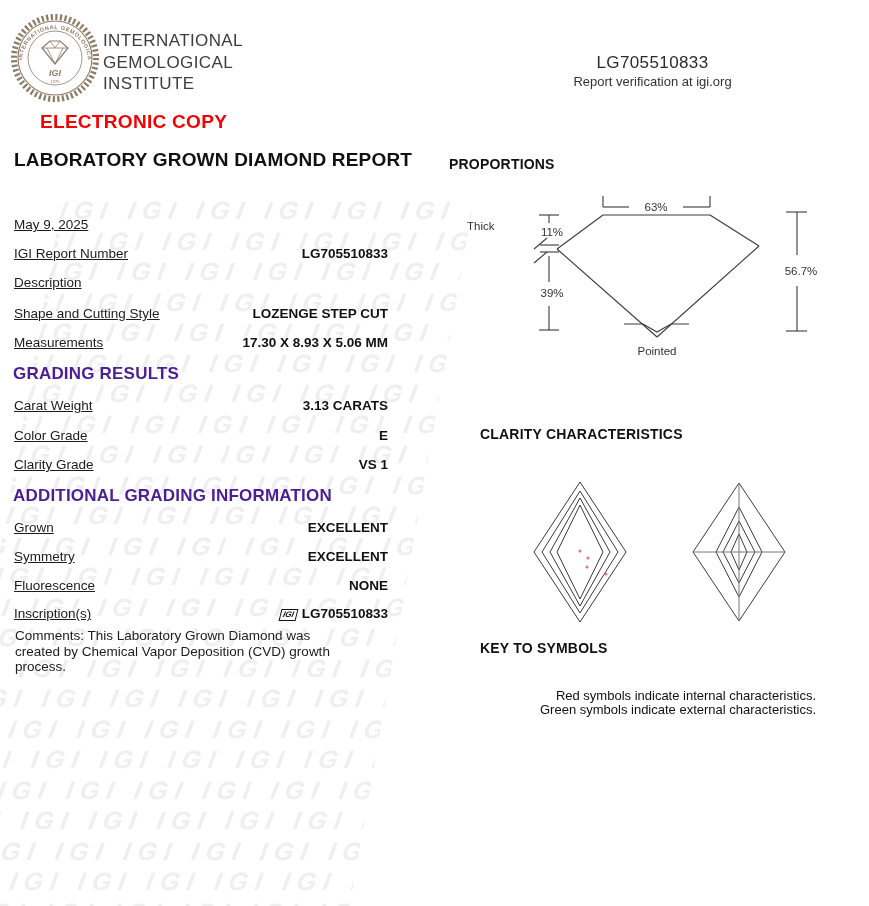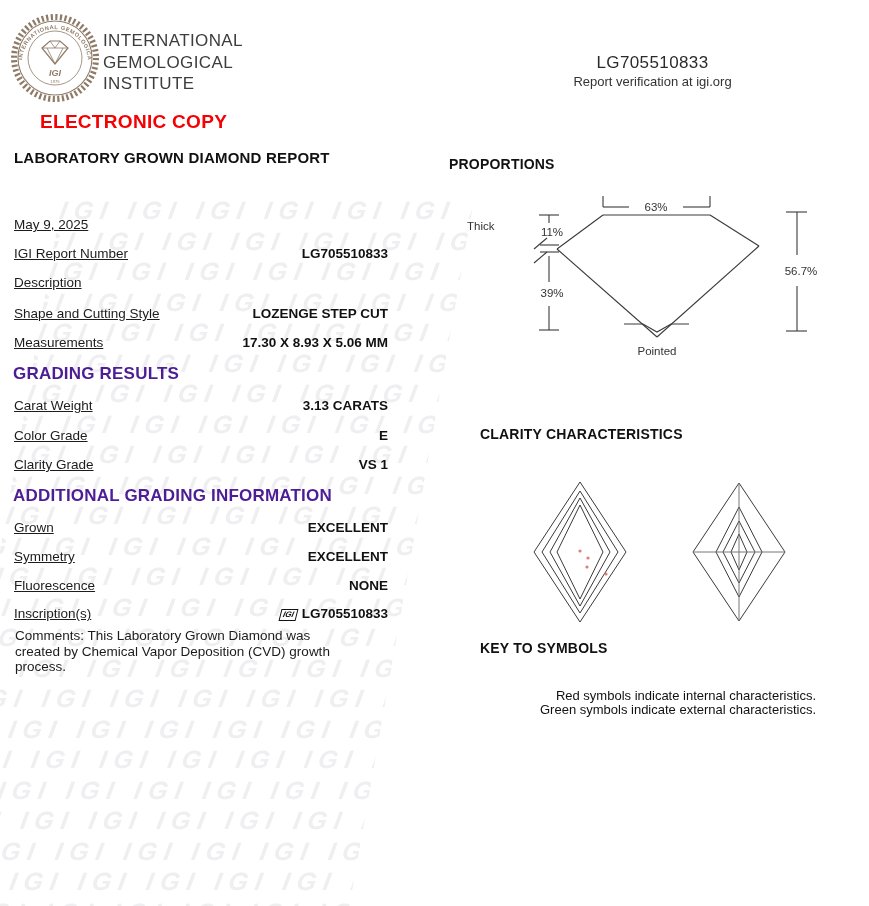--- a/index.html
+++ b/index.html
@@ -11,21 +11,21 @@
   .seal{position:absolute;left:8px;top:10px;width:94px;height:96px;}
   .institute{position:absolute;left:103px;top:30px;font-size:17px;font-weight:400;
     color:#3d3d3d;line-height:21.5px;letter-spacing:.4px;}
   .ecopy{position:absolute;left:40px;top:111px;font-size:19px;font-weight:700;
     letter-spacing:.3px;}
   .repnum-top{position:absolute;left:540px;top:53px;width:225px;text-align:center;
     font-size:17px;color:#2b2b2b;letter-spacing:.4px;}
   .verify{position:absolute;left:540px;top:74px;width:225px;text-align:center;
     font-size:13px;color:#333;}
   
-  .doc-title{position:absolute;left:14px;top:149px;font-size:15px;font-weight:700;
+  .doc-title{position:absolute;left:14px;top:149px;font-size:19px;font-weight:700;
     color:#111;letter-spacing:.2px;}
   #watermark{position:absolute;left:0;top:195px;width:412px;height:711px;overflow:hidden;
     z-index:0;transform:skewX(-10deg);font-weight:700;font-style:italic;pointer-events:none;}
   #watermark div{white-space:nowrap;font-size:25px;line-height:30.5px;letter-spacing:7px;}
   .row{position:absolute;left:14px;width:374px;display:flex;justify-content:space-between;
     font-size:13.5px;z-index:1;}
   .row .lbl{color:#1c1c1c;text-decoration:underline;}
   .row .val{font-weight:700;color:#111;text-align:right;}
   .sect{position:absolute;left:13px;font-size:17px;font-weight:700;color:#4c1d95;z-index:1;
     letter-spacing:.2px;}

